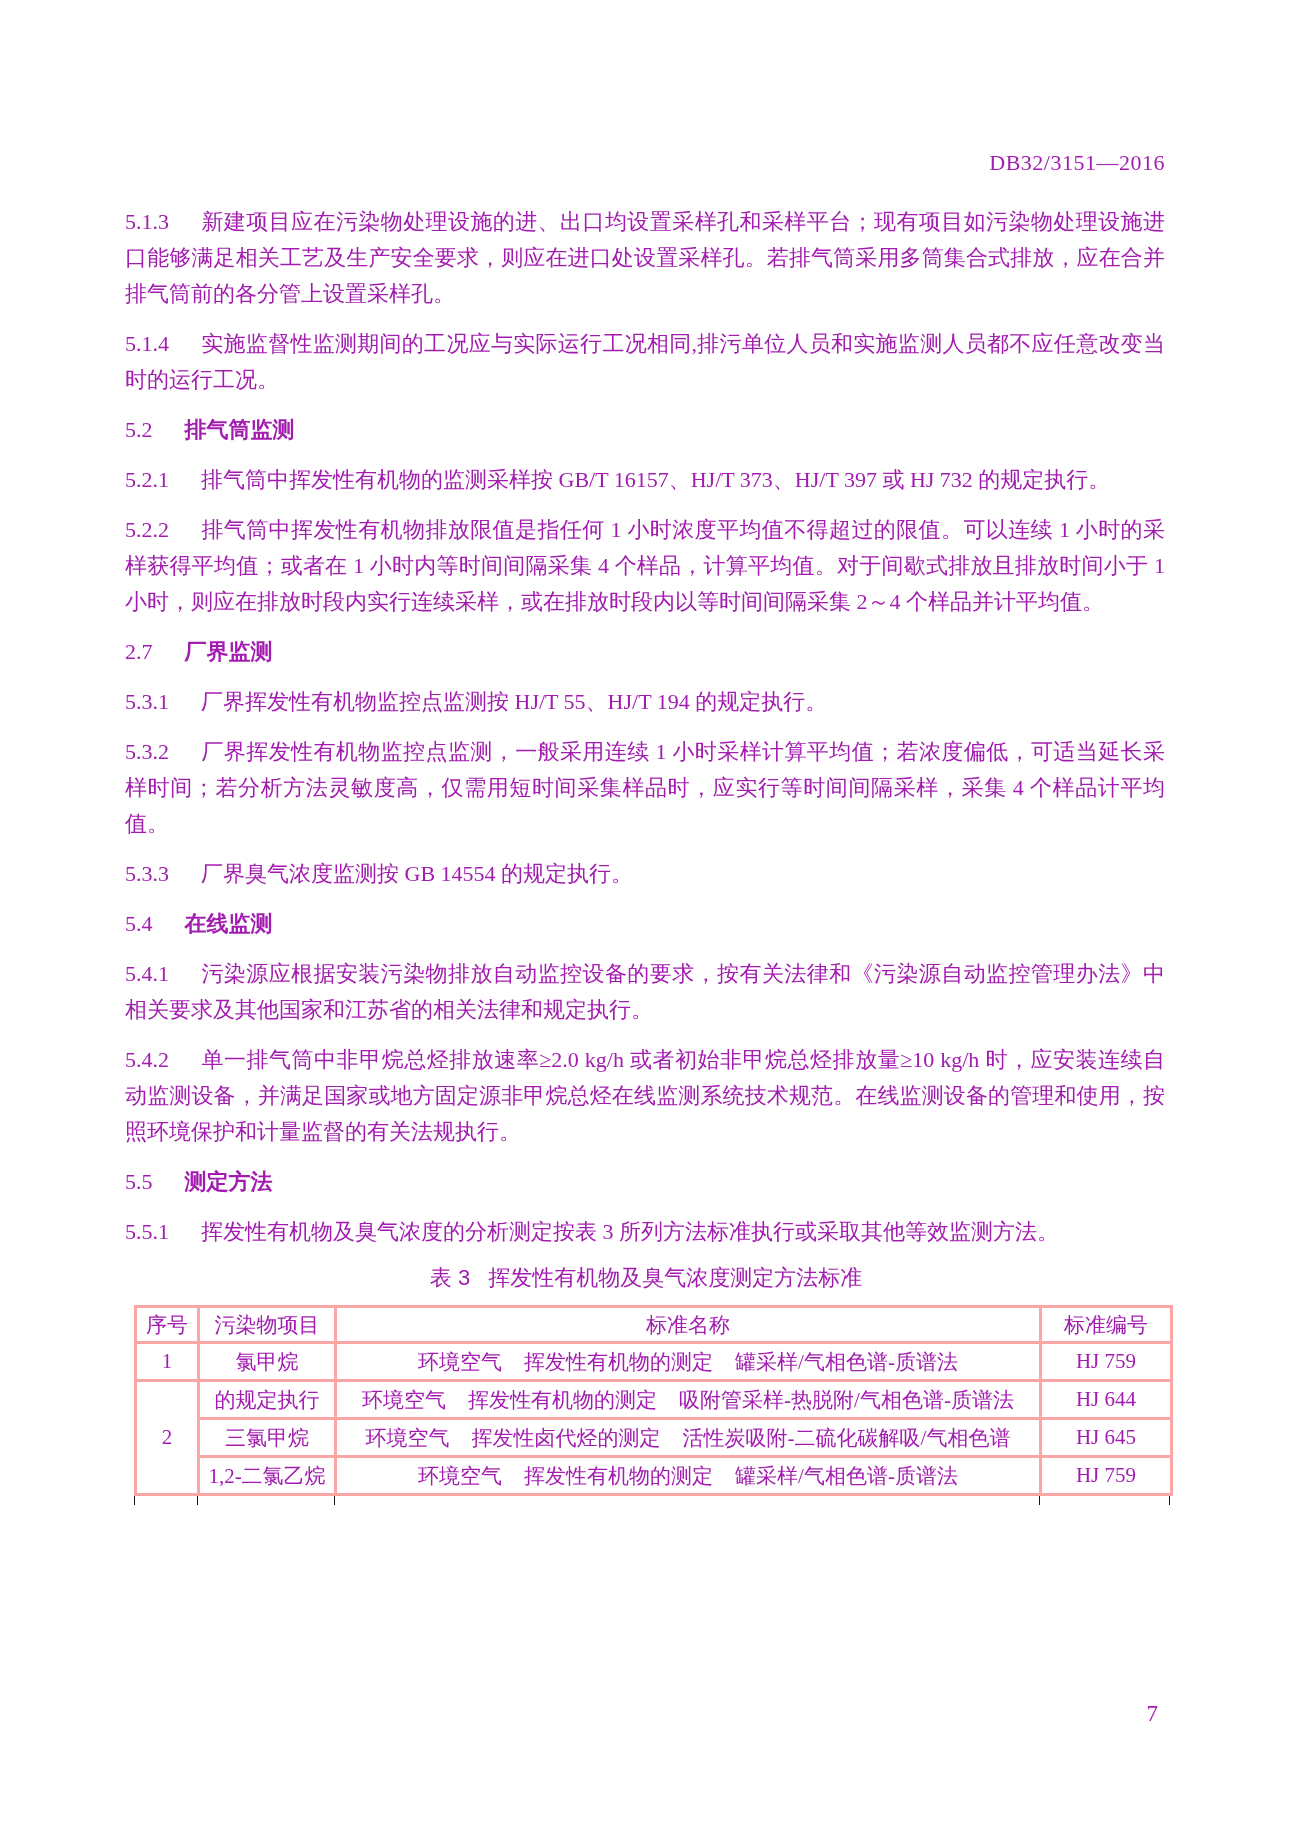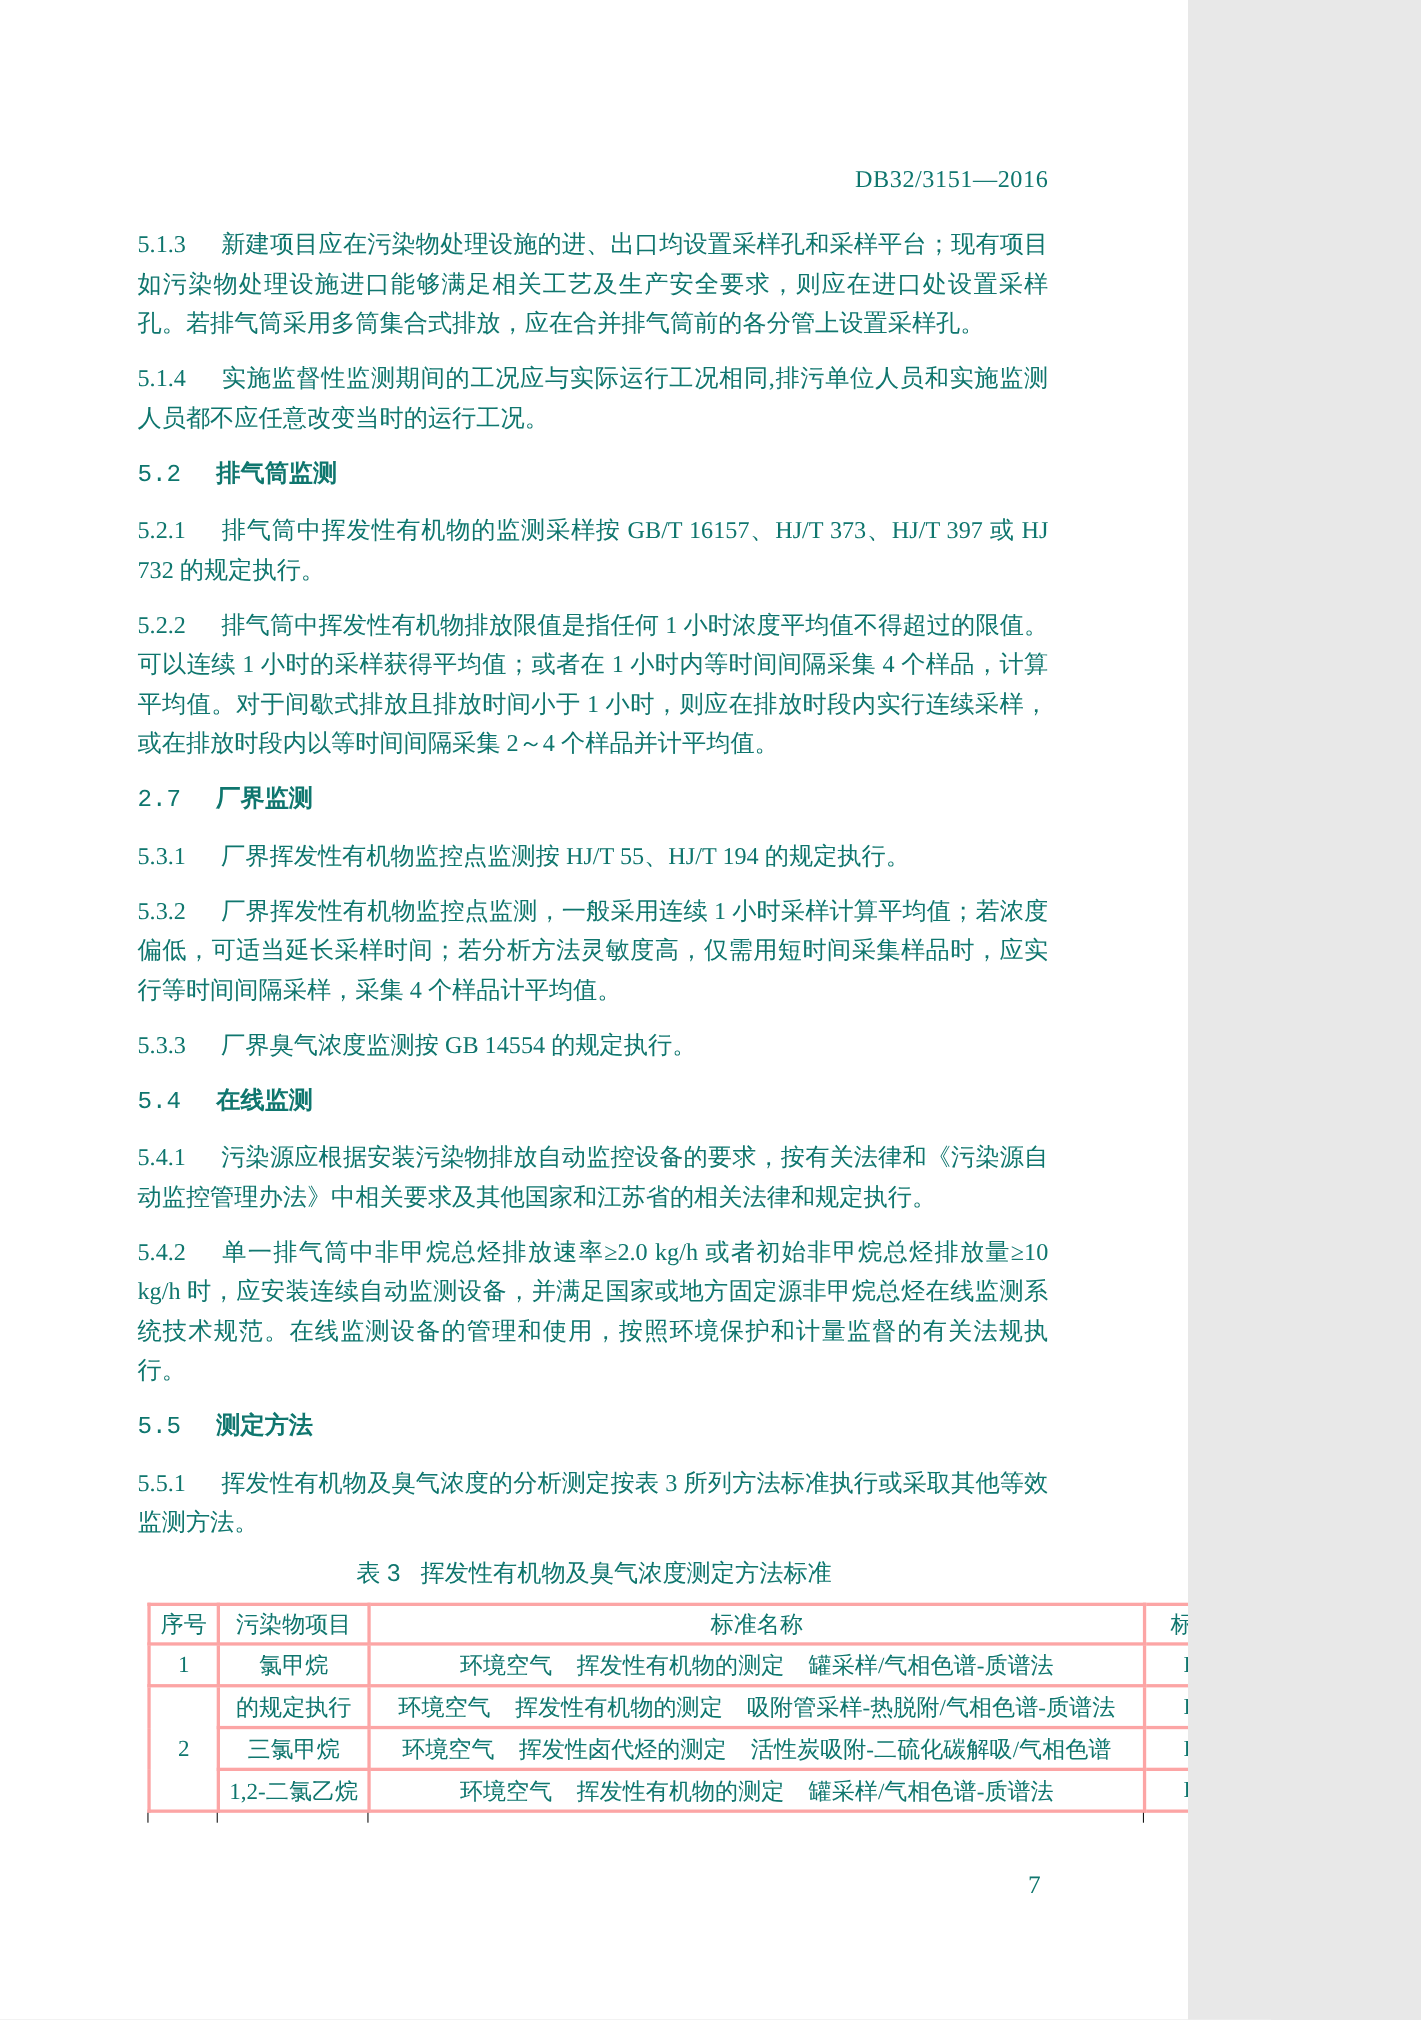--- a/index.html
+++ b/index.html
@@ -1,21 +1,21 @@
 <!DOCTYPE html>
 <html><head>
 <meta charset="utf-8">
 <style>
   html,body{margin:0;padding:0;background:#e8e8e8;}
   .page{
     position:relative;
-    width:1080px;height:1836px;
+    width:1292px;height:1836px;
     background:#ffffff;
     overflow:hidden;
-    color:#0f766e;
+    color:#a21caf;
     font-family:"Liberation Serif","DejaVu Serif",serif;
   }
   .page-header{
     margin:150px 127px 0 125px;
     text-align:right;
     font-size:22px;
     line-height:26px;
     letter-spacing:0.5px;
   }
   .doc-body{
@@ -27,21 +27,21 @@
     font-size:22px;
     line-height:36px;
     text-align:justify;
     text-align-last:left;
   }
   .heading{
     font-family:"Liberation Sans","DejaVu Sans",sans-serif;
     font-weight:bold;
   }
   .clause-num{margin-right:32px;}
-  .heading .clause-num{font-family:Liberation Mono, monospace;font-weight:normal;}
+  .heading .clause-num{font-family:Liberation Serif, serif;font-weight:normal;}
   .table-caption{
     margin:12px 0 13px 0;
     text-align:center;
     font-size:22px;
     line-height:28px;
     font-family:"Liberation Sans","DejaVu Sans",sans-serif;
     font-weight:normal;
   }
   .caption-label{margin-right:18px;}
   .table-wrap{

